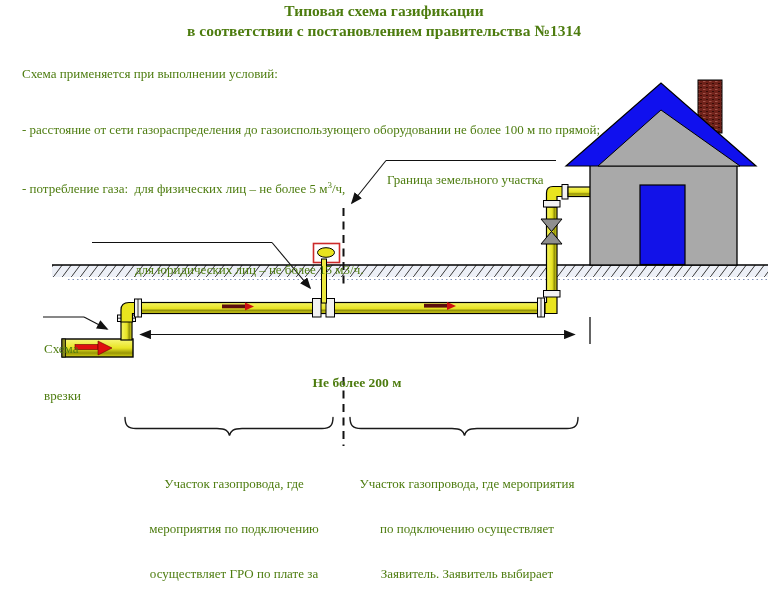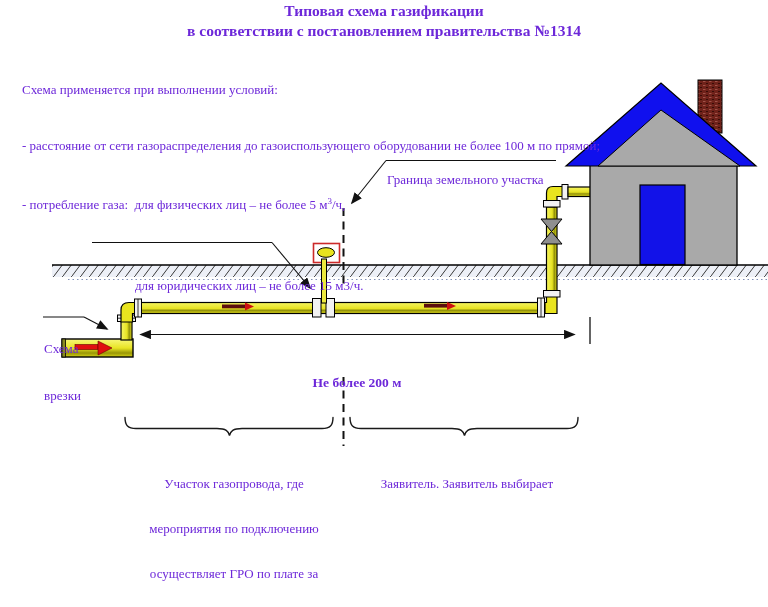--- a/index.html
+++ b/index.html
@@ -1,17 +1,17 @@
 <!DOCTYPE html>
 <html><head>
 <meta charset="utf-8">
 <style>
   html,body{margin:0;padding:0;background:#fff;}
   .page{position:relative;width:768px;height:607px;background:#fff;overflow:hidden;
-        font-family:"Liberation Serif","DejaVu Serif",serif;color:#6d28d9;}
+        font-family:"Liberation Serif","DejaVu Serif",serif;color:#4d7c0f;}
   .abs{position:absolute;}
   .title-line{left:0;width:768px;text-align:center;font-weight:bold;font-size:15.5px;white-space:pre;}
   .cond{font-size:13px;line-height:18.5px;white-space:pre-wrap;}
   .lbl{font-size:13px;white-space:pre;margin-top:28px;}
   .center{text-align:center;}
   .squiggle{text-decoration-style:wavy;text-decoration-color:#1a9a1a;text-decoration-thickness:1px;text-underline-offset:2px;}
   .blk{font-size:13px;line-height:15px;text-align:center;white-space:pre-wrap;}
   .dim{font-weight:bold;font-size:13.5px;}
   sup{font-size:9px;}
   svg{position:absolute;left:0;top:0;}
@@ -151,21 +151,21 @@
       <rect x="640" y="185" width="45" height="79.5" fill="#1212e8" stroke="#000" stroke-width="1.2"></rect>
     </g>
 
     <path fill="none" stroke="#1a1a1a" stroke-width="1.4" stroke-linecap="round" d="M125,417.5 C125,425.5 128,428.5 136,428.5 L217,428.5 C226,428.5 228.5,431 229.5,435.5 C230.5,431 233,428.5 242,428.5 L322,428.5 C330,428.5 333,425.5 333,417.5"></path>
     <path fill="none" stroke="#1a1a1a" stroke-width="1.4" stroke-linecap="round" d="M350,417.5 C350,425.5 353,428.5 361,428.5 L452,428.5 C461,428.5 463.5,431 464.5,435.5 C465.5,431 468,428.5 477,428.5 L567,428.5 C575,428.5 578,425.5 578,417.5"></path>
   </svg>
 
   <div class="abs title-line" style="top:2px;">Типовая схема газификации</div>
   <div class="abs title-line" style="top:22px;">в соответствии с постановлением правительства №1314</div>
 
-  <div class="abs cond" style="left:22px;top:44px;">
+  <div class="abs cond" style="left:22px;top:28px;">
     <div>Схема применяется при выполнении условий:</div>
     <div><span>- расстояние от сети газораспределения до газоиспользующего оборудовании не более 100 м </span><span class="squiggle">по</span><span> прямой;</span></div>
     <div><span>- потребление газа:  для физических лиц – не более 5 м</span><sup>3</sup><span>/ч,</span></div>
     <div style="padding-left:113px;margin-top:25px;">для юридических лиц – не более 15 м3/ч.</div>
   </div>
 
   <div class="abs lbl" style="left:387px;top:144px;">Граница земельного участка</div>
   <div class="abs lbl" style="left:44px;top:282px;line-height:15.5px;">
     <div>Схема</div>
     <div>врезки</div>
@@ -178,20 +178,22 @@
     <div>осуществляет ГРО по плате за</div>
     
     
     
     
     
     
     
   </div>
   <div class="abs blk" style="left:346px;top:446px;width:242px;">
+    <div>Участок газопровода, где мероприятия</div>
+    <div>по подключению осуществляет</div>
     <div>Заявитель. Заявитель выбирает</div>
     
     
     
     
     
   </div>
 
 </div>
 

